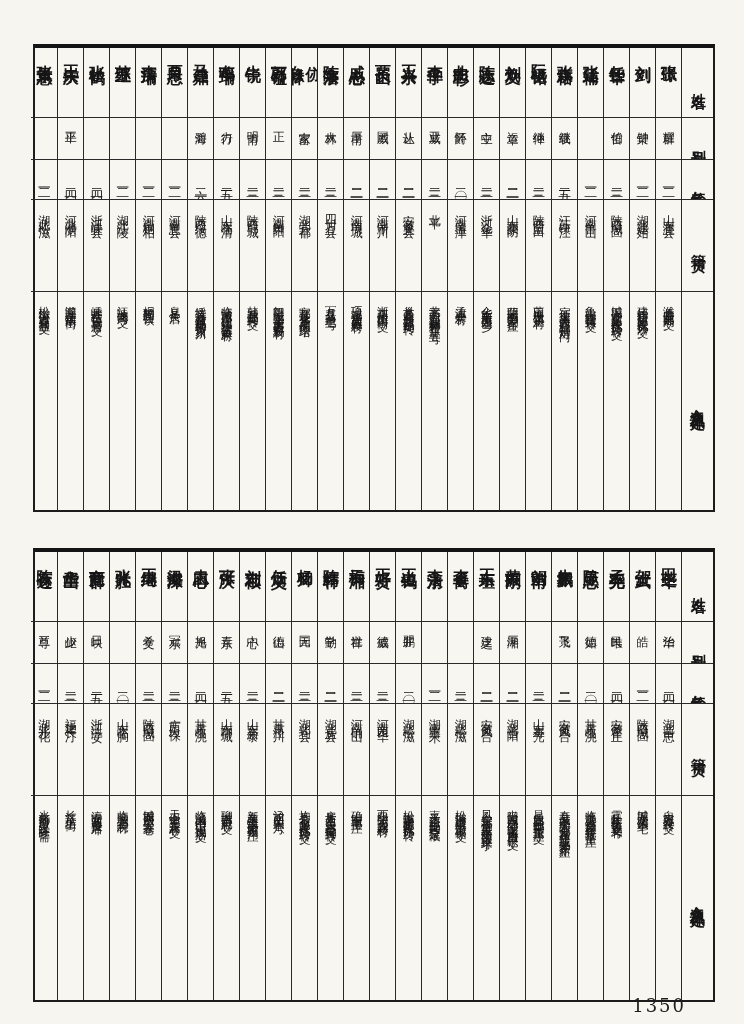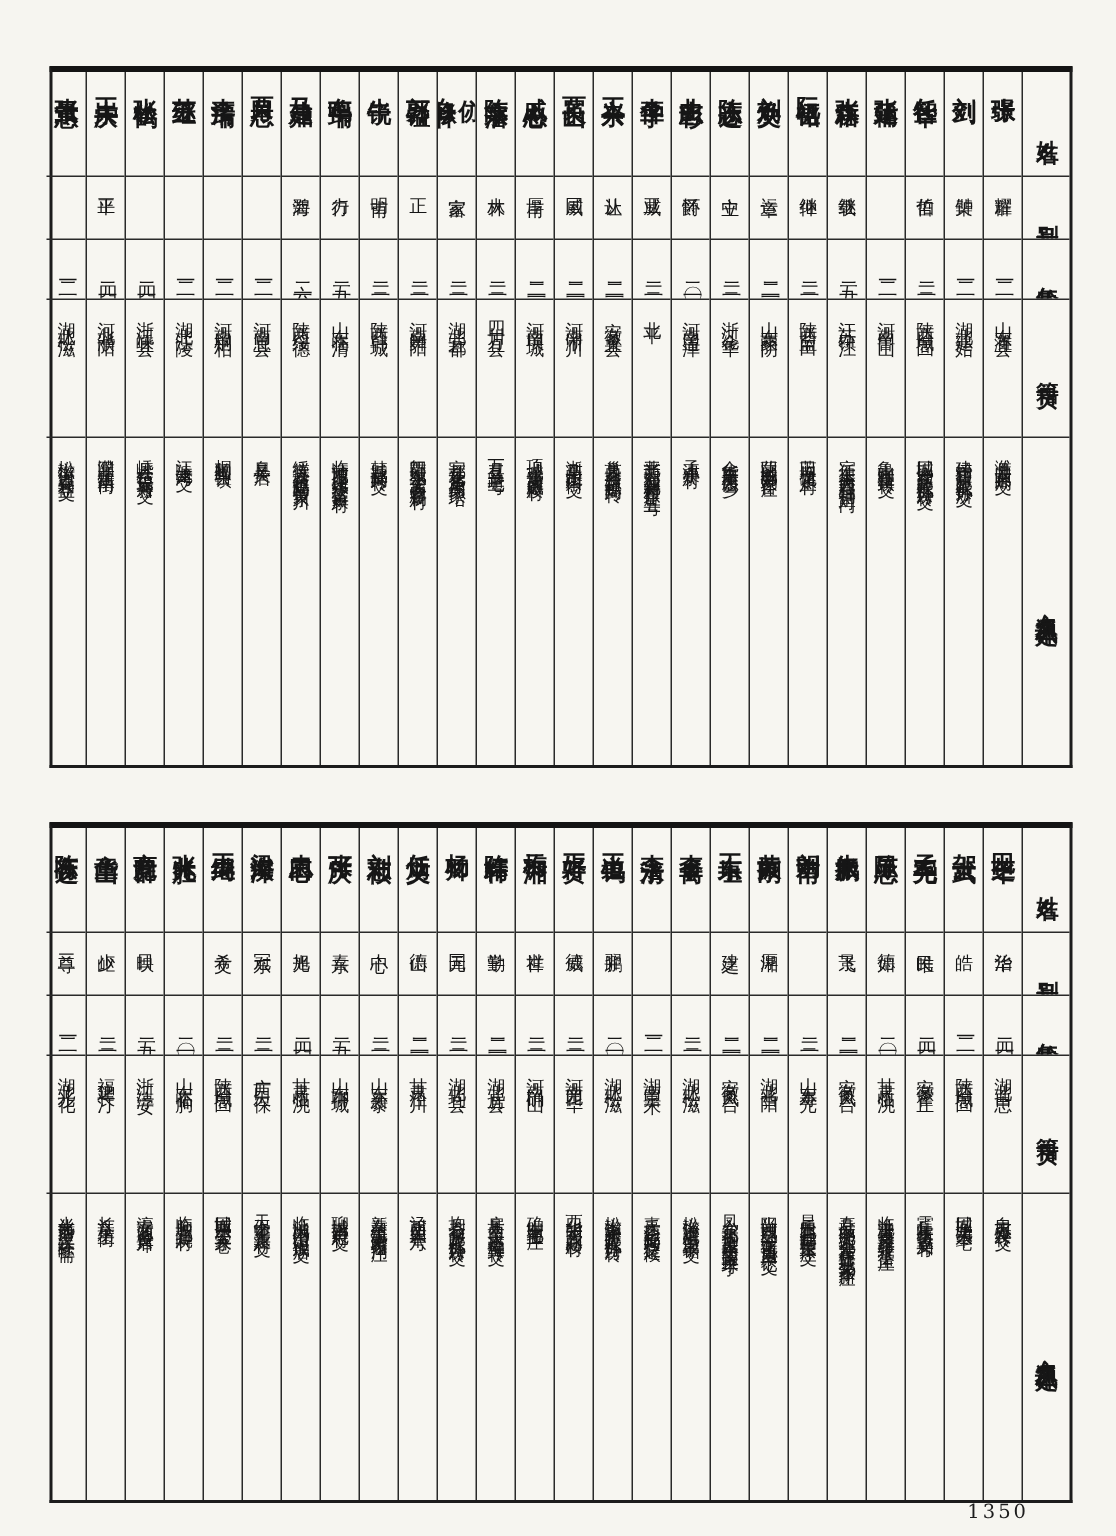--- a/index.html
+++ b/index.html
@@ -76,21 +76,21 @@
   .hcell .vtxt{font-weight:700;font-size:15px;}
   .hdr-name{letter-spacing:12px;}
   .hdr-alias{letter-spacing:4px;}
   .hdr-age{letter-spacing:1px;}
   .hdr-native{letter-spacing:22px;}
   .hdr-addr{letter-spacing:24px;font-size:15px;}
   .page-number{
     position:absolute;
     right:58px;
     bottom:8px;
-    font-size:13px;
+    font-size:18px;
     letter-spacing:2px;
     color:#1d1d1d;
   }
 </style>
 </head>
 <body>
 
 <div class="sheet">
   <section class="roster-table t0" id="table-0">
       <div class="col header-col">

